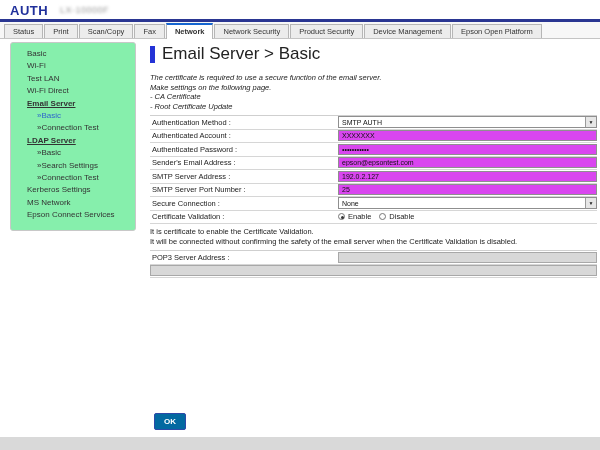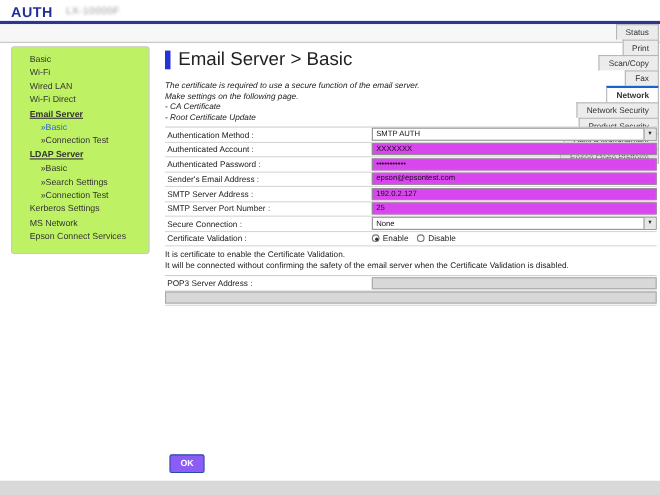--- a/index.html
+++ b/index.html
@@ -7,26 +7,26 @@
   body { font-family:"Liberation Sans", sans-serif; background:#fff; position:relative; overflow:hidden; }
   .page { position:absolute; inset:0; width:600px; height:450px; background:#fff; }
 
   
   .header { position:absolute; left:0; top:0; width:600px; height:19px; background:#fff; }
   .brand { position:absolute; left:10px; top:3px; font-size:13px; font-weight:bold; color:#20309b; letter-spacing:.5px; }
   .model { position:absolute; left:60px; top:5px; font-size:9px; color:#9a9a9a; filter:blur(1.4px); letter-spacing:.5px; }
   .navline { position:absolute; left:0; top:19px; width:600px; height:3px; background:#2a3692; }
 
   
-  .tabbar { position:absolute; left:0; top:22px; width:600px; height:17px; display:flex; align-items:flex-end; padding-left:4px; background:#f7f7f7; border-bottom:1px solid #c4c4c4;flex-direction:column; }
+  .tabbar { position:absolute; left:0; top:22px; width:600px; height:17px; display:flex; align-items:flex-end; padding-left:4px; background:#f7f7f7; border-bottom:1px solid #c4c4c4; }
   .tab { background:#ececec; border:1px solid #b6b6b6; border-bottom:none; height:14px; line-height:13px; padding:0 8px; font-size:7.5px; color:#333; margin-right:1px; white-space:nowrap; cursor:pointer; }
   .tab.active { background:#fff; border-top:2px solid #1565d0; height:16px; line-height:14px; font-weight:bold; margin-bottom:-1px; }
 
   
-  .sidebar { position:absolute; left:10px; top:42px; width:126px; height:189px; background:#bef264; border:1px solid #c8c8c8; border-radius:3px; padding:5px 0 0 16px; }
+  .sidebar { position:absolute; left:10px; top:42px; width:126px; height:189px; background:#86efac; border:1px solid #c8c8c8; border-radius:3px; padding:5px 0 0 16px; }
   .snav { font-size:8px; color:#333; line-height:12.4px; white-space:nowrap; cursor:pointer; }
   .snav.section { font-weight:bold; text-decoration:underline; }
   .snav.sub { padding-left:10px; }
   .snav.selected { color:#2e66cc; }
 
   
   .main { position:absolute; left:150px; top:45px; width:447px; }
   .titlerow { display:flex; align-items:center; height:18px; }
   .titlebar { width:5px; height:17px; background:#2433d6; margin-right:7px; }
   .ptitle { font-size:17px; color:#222; }
@@ -40,21 +40,21 @@
   .tinput:disabled, .tinput.disabled { background:#d8d8d8; border-color:#a8a8a8; }
   .selbox { width:100%; height:12px; border:1px solid #8f8f8f; background:#fff; display:flex; align-items:center; justify-content:space-between; cursor:pointer; }
   .selval { font-size:7px; color:#111; padding-left:3px; }
   .selarrow { width:11px; height:10px; background:#e6e6e6; border-left:1px solid #9a9a9a; font-size:5px; color:#222; display:flex; align-items:center; justify-content:center; }
   .radio { width:7px; height:7px; border-radius:50%; border:1px solid #767676; background:#fdfdfd; display:inline-block; margin-right:3px; position:relative; cursor:pointer; }
   .radio.checked::after { content:""; position:absolute; left:1.5px; top:1.5px; width:3px; height:3px; border-radius:50%; background:#333; }
   .rlabel { font-size:7.5px; color:#222; margin-right:8px; }
 
   .note { margin:3px 0 4px 0; font-size:7.5px; line-height:9.5px; color:#222; }
 
-  .okbtn { position:absolute; left:154px; top:413px; width:32px; height:17px; background:#8b5cf6; border:1px solid #2d49a8; border-radius:2px; color:#fff; font-size:8px; font-weight:bold; font-family:"Liberation Sans",sans-serif; cursor:pointer; }
+  .okbtn { position:absolute; left:154px; top:413px; width:32px; height:17px; background:#0369a1; border:1px solid #2d49a8; border-radius:2px; color:#fff; font-size:8px; font-weight:bold; font-family:"Liberation Sans",sans-serif; cursor:pointer; }
   .footer { position:absolute; left:0; bottom:0; width:600px; height:13px; background:#d9d9d9; }
 </style>
 </head>
 <body>
 
 <div class="page">
 
   <div class="header">
     <span class="brand">AUTH</span>
     <span class="model">LX-10000F</span>
@@ -69,21 +69,21 @@
     <div class="tab active">Network</div>
     <div class="tab">Network Security</div>
     <div class="tab">Product Security</div>
     <div class="tab">Device Management</div>
     <div class="tab">Epson Open Platform</div>
   </div>
 
   <div class="sidebar">
     <div class="snav">Basic</div>
     <div class="snav">Wi-Fi</div>
-    <div class="snav">Wired LAN</div>
+    <div class="snav">Test LAN</div>
     <div class="snav">Wi-Fi Direct</div>
     <div class="snav section">Email Server</div>
     <div class="snav sub selected">»Basic</div>
     <div class="snav sub">»Connection Test</div>
     <div class="snav section">LDAP Server</div>
     <div class="snav sub">»Basic</div>
     <div class="snav sub">»Search Settings</div>
     <div class="snav sub">»Connection Test</div>
     <div class="snav">Kerberos Settings</div>
     <div class="snav">MS Network</div>

